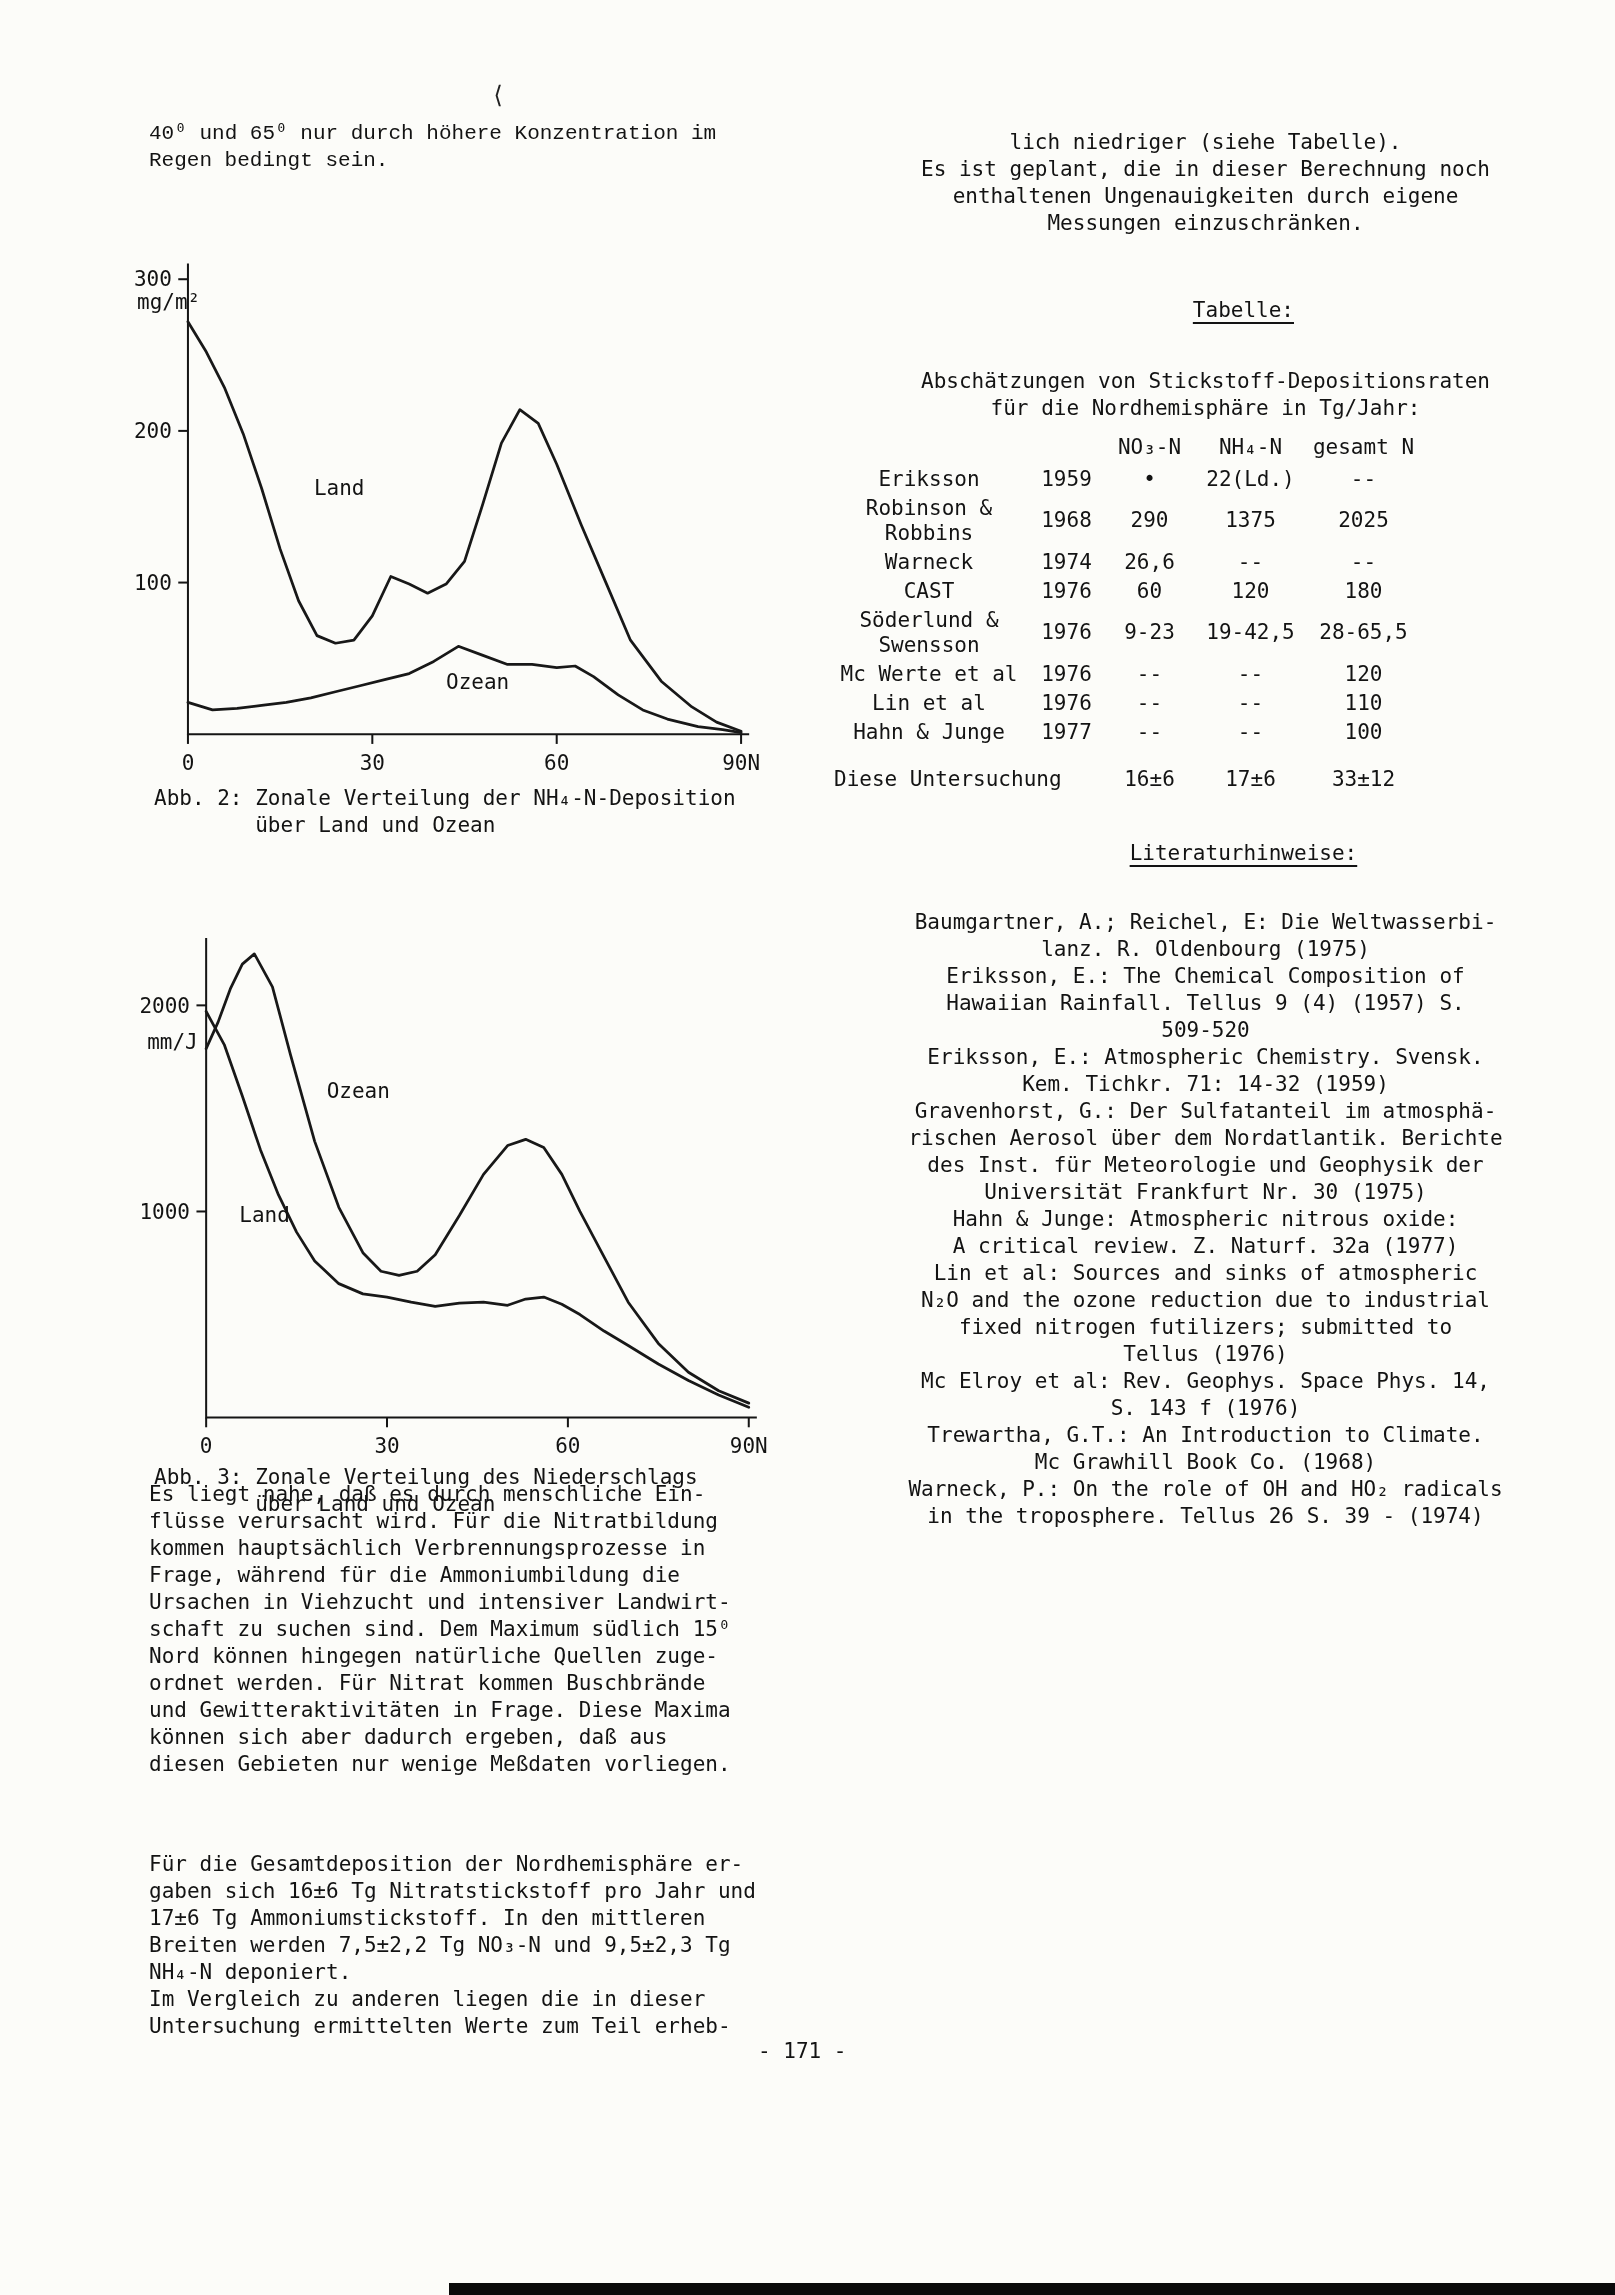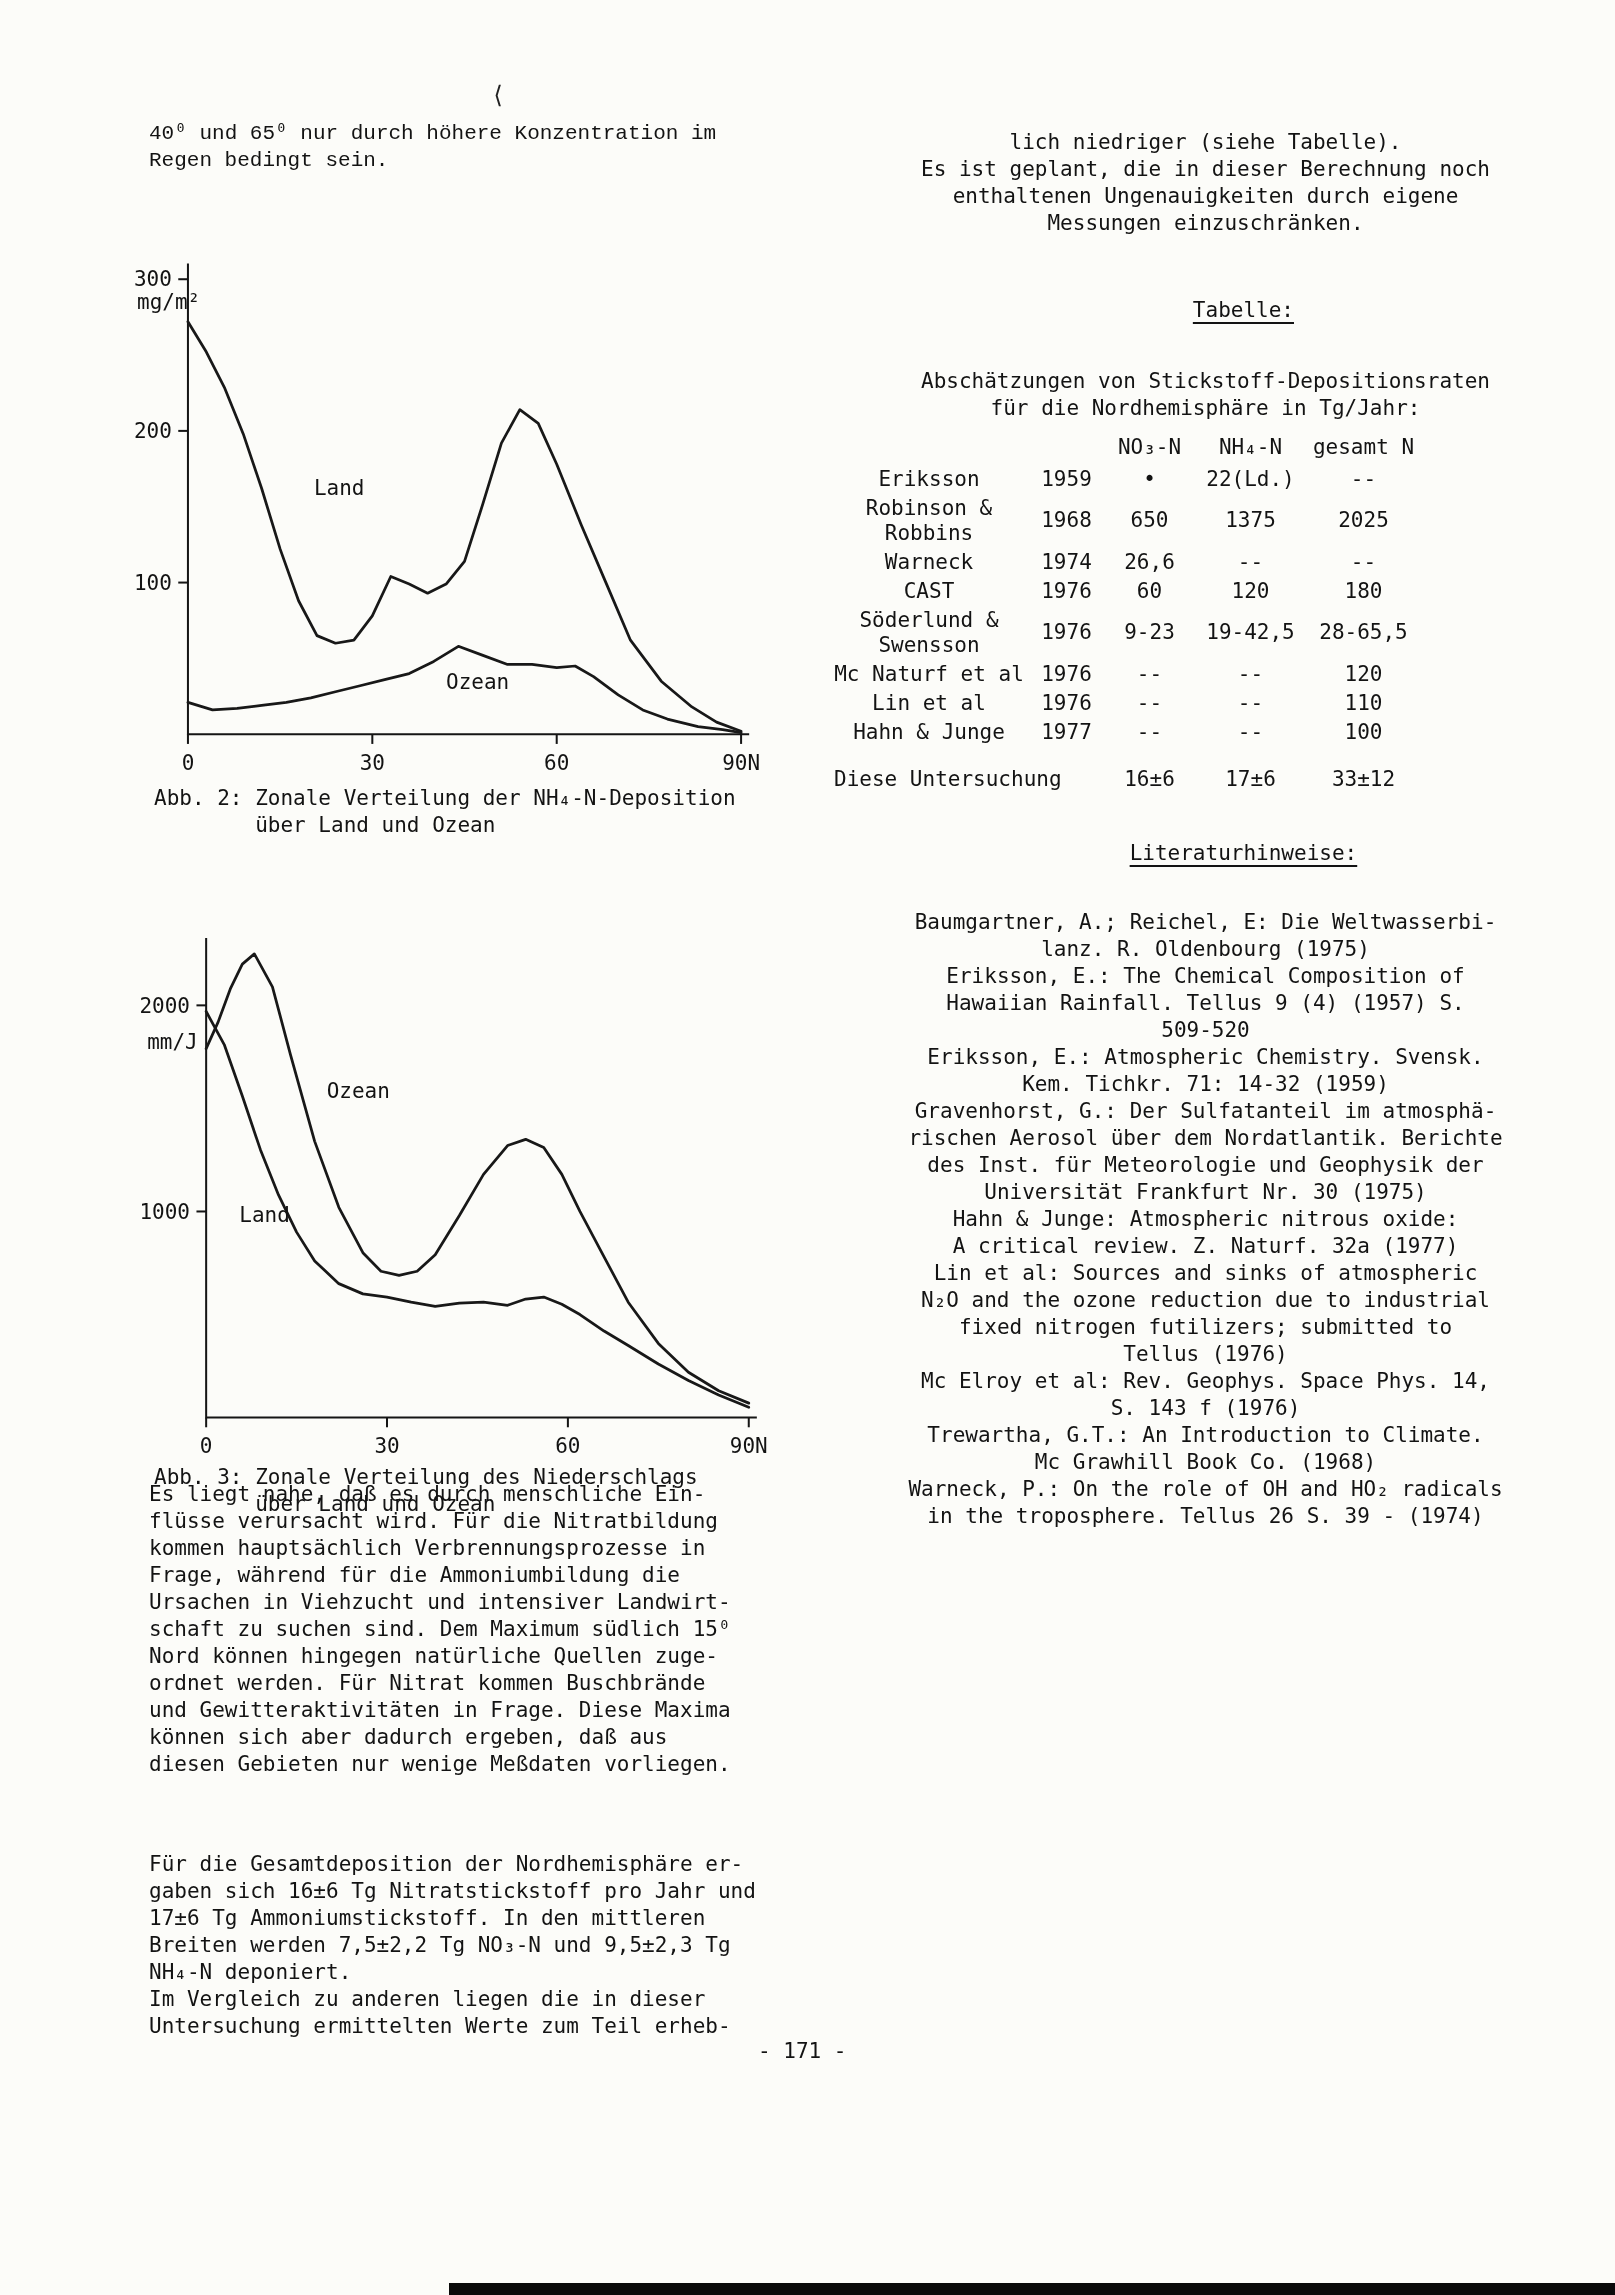--- a/index.html
+++ b/index.html
@@ -139,26 +139,26 @@
       <span></span>
       <span></span>
       <span>NO₃-N</span>
       <span>NH₄-N</span>
       <span>gesamt N</span>
     </div>
 
     <div class="table-rows">
         <div class="trow"><span>Eriksson</span><span>1959</span><span>•</span><span>22(Ld.)</span><span>--</span></div>
         <div class="trow"><span>Robinson &amp;
-Robbins</span><span>1968</span><span>650</span><span>1375</span><span>2025</span></div>
+Robbins</span><span>1968</span><span>290</span><span>1375</span><span>2025</span></div>
         <div class="trow"><span>Warneck</span><span>1974</span><span>26,6</span><span>--</span><span>--</span></div>
         <div class="trow"><span>CAST</span><span>1976</span><span>60</span><span>120</span><span>180</span></div>
         <div class="trow"><span>Söderlund &amp;
 Swensson</span><span>1976</span><span>9-23</span><span>19-42,5</span><span>28-65,5</span></div>
-        <div class="trow"><span>Mc Naturf et al</span><span>1976</span><span>--</span><span>--</span><span>120</span></div>
+        <div class="trow"><span>Mc Werte et al</span><span>1976</span><span>--</span><span>--</span><span>120</span></div>
         <div class="trow"><span>Lin et al</span><span>1976</span><span>--</span><span>--</span><span>110</span></div>
         <div class="trow"><span>Hahn &amp; Junge</span><span>1977</span><span>--</span><span>--</span><span>100</span></div>
       </div>
 
     <div class="summary-row-box">
         <div class="trow"><span>Diese Untersuchung</span><span></span><span>16±6</span><span>17±6</span><span>33±12</span></div>
       </div>
 
     <div class="tb rc-lit-heading">
       <span class="heading-underline">Literaturhinweise:</span>

